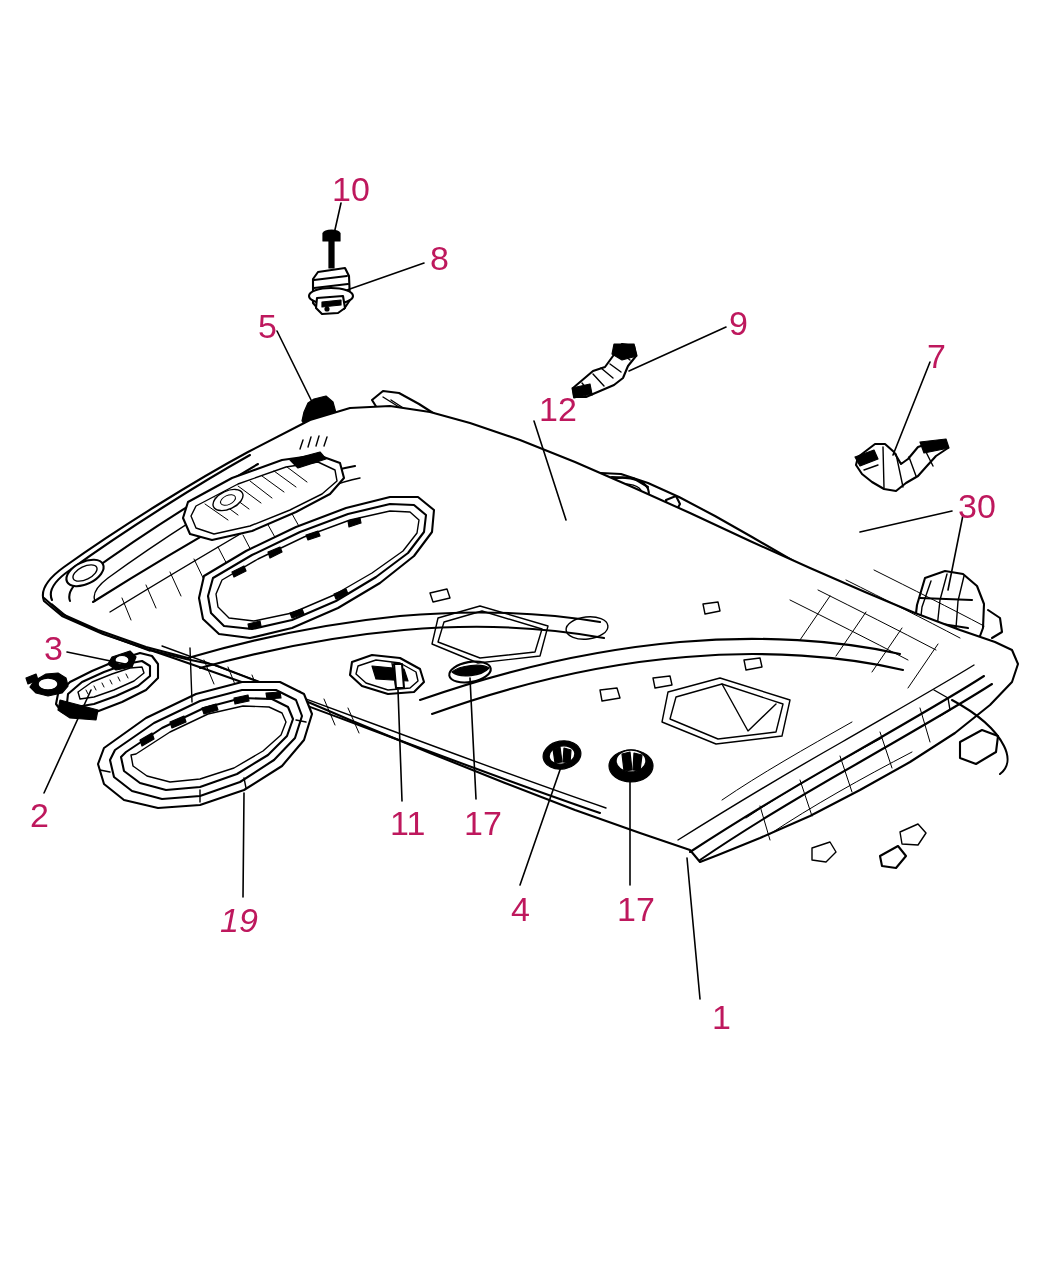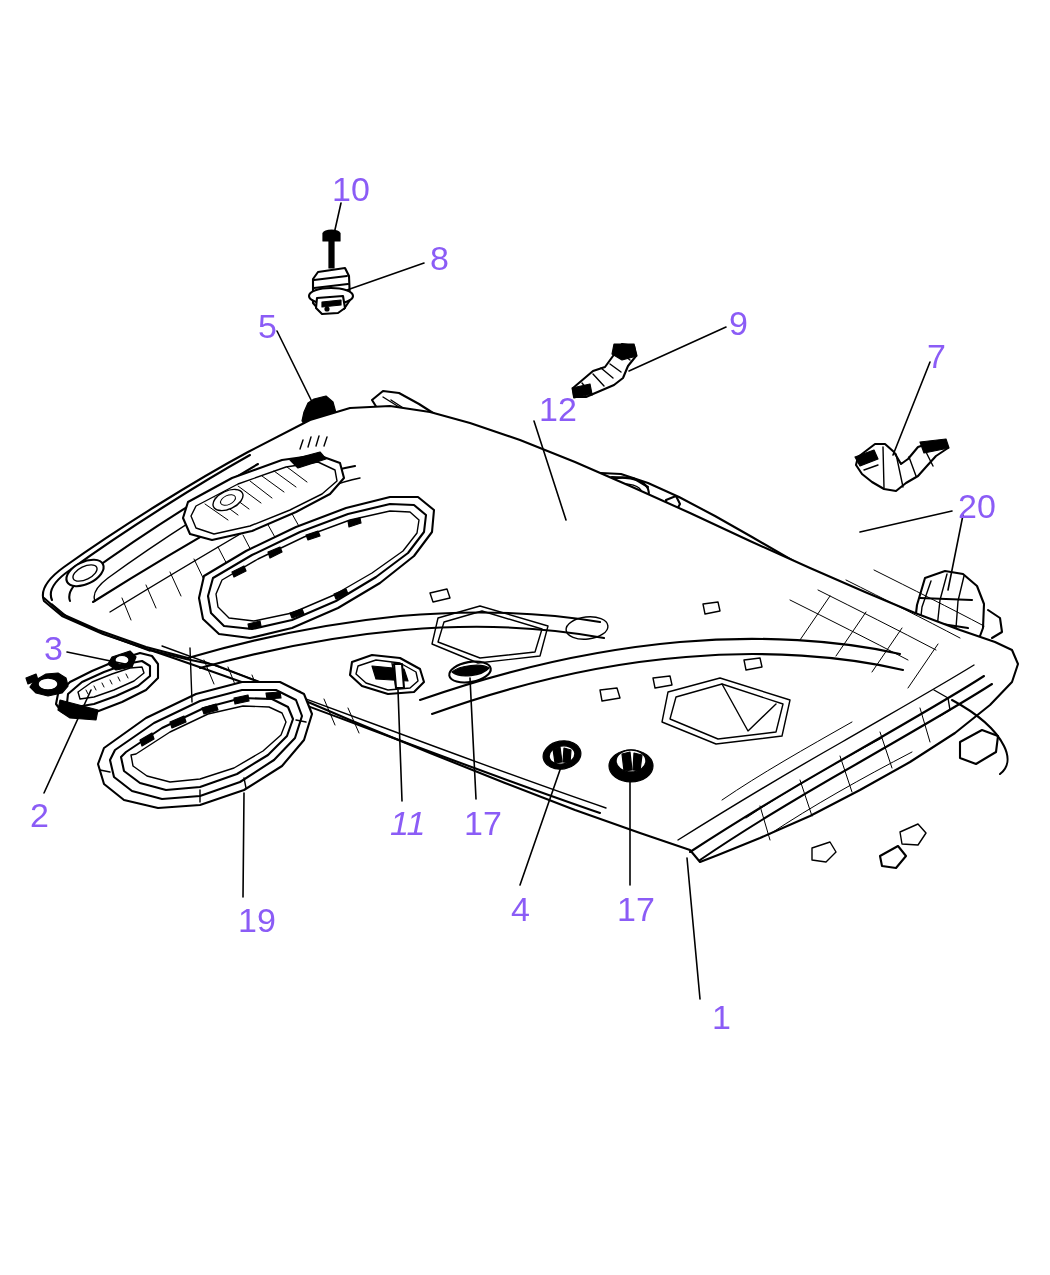--- a/index.html
+++ b/index.html
@@ -24,21 +24,21 @@
     top: 0;
     width: 1050px;
     height: 1275px;
     display: block;
   }
   .callout-label {
     position: absolute;
     font-family: "Liberation Sans", sans-serif;
     font-size: 34px;
     font-weight: 400;
-    color: #8b5cf6;
+    color: #be185d;
     line-height: 1;
     white-space: nowrap;
     letter-spacing: 0px;
     -webkit-user-select: none;
     user-select: none;
   }
   .part-line {
     fill: none;
     stroke: #000000;
     stroke-linecap: round;
@@ -385,21 +385,21 @@
   <div id="labels">
       <div class="callout-label" style="left: 712px; top: 1000px;">1</div>
       <div class="callout-label" style="left: 30px; top: 798px;">2</div>
       <div class="callout-label" style="left: 44px; top: 631px;">3</div>
       <div class="callout-label" style="left: 511px; top: 892px;">4</div>
       <div class="callout-label" style="left: 258px; top: 309px;">5</div>
       <div class="callout-label" style="left: 927px; top: 339px;">7</div>
       <div class="callout-label" style="left: 430px; top: 241px;">8</div>
       <div class="callout-label" style="left: 729px; top: 306px;">9</div>
       <div class="callout-label" style="left: 332px; top: 172px;">10</div>
-      <div class="callout-label" style="left: 390px; top: 806px; font-style: italic;">11</div>
+      <div class="callout-label" style="left: 390px; top: 806px;">11</div>
       <div class="callout-label" style="left: 527px; top: 392px; margin-left: 12px;">12</div>
       <div class="callout-label" style="left: 464px; top: 806px;">17</div>
       <div class="callout-label" style="left: 617px; top: 892px;">17</div>
-      <div class="callout-label" style="left: 238px; top: 903px;">19</div>
-      <div class="callout-label" style="left: 958px; top: 489px;">20</div>
+      <div class="callout-label" style="left: 220px; top: 903px; font-style: italic;">19</div>
+      <div class="callout-label" style="left: 958px; top: 489px;">30</div>
     </div>
 
 </div>
 
 </body></html>

